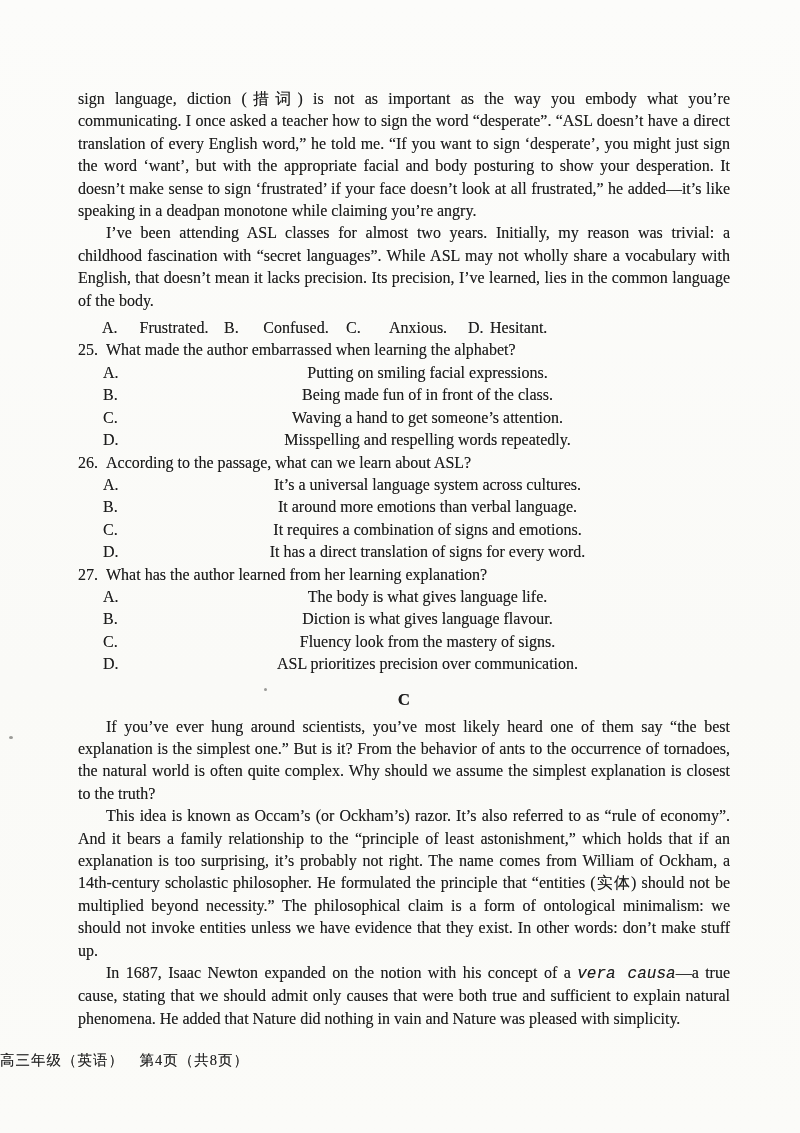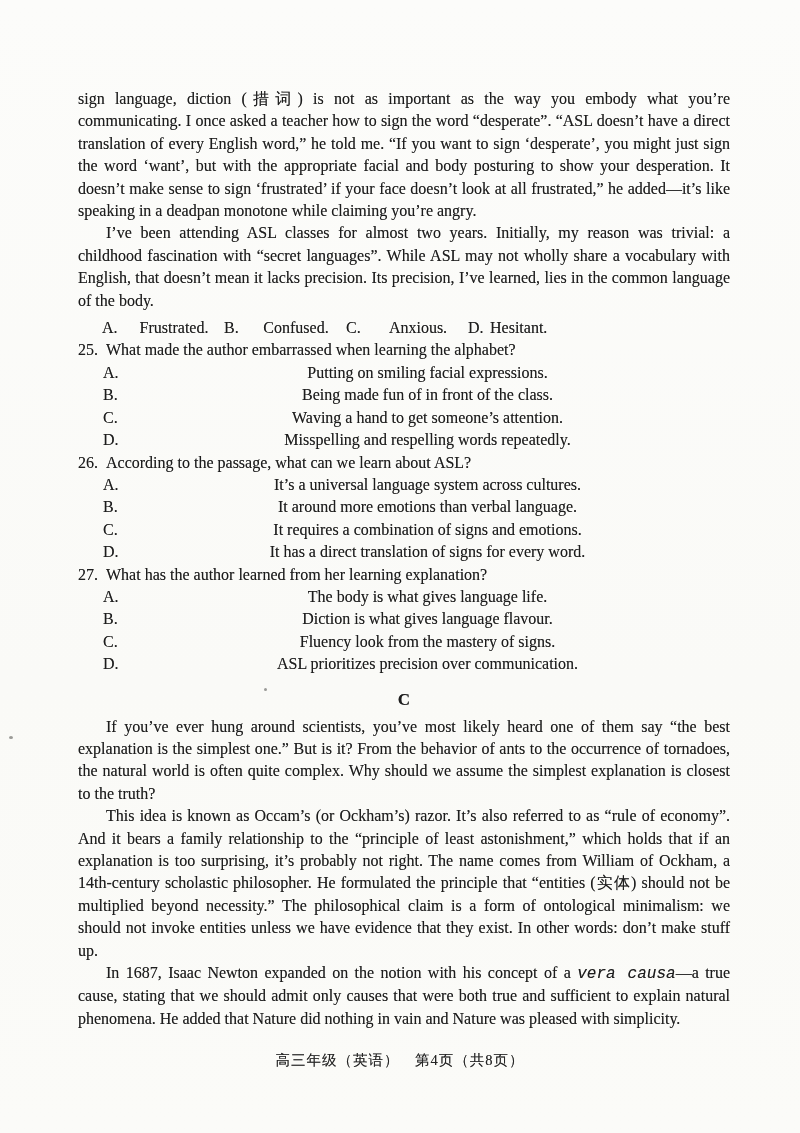--- a/index.html
+++ b/index.html
@@ -52,21 +52,20 @@
     margin-top: 13px;
     margin-bottom: 5px;
     line-height: 22px;
   }
 
   .footer {
     position: absolute;
     top: 1051px;
     left: 0;
     width: 100%;
-    text-align: center;
     font-size: 14.5px;
     letter-spacing: 1px;
     color: #242424;
     white-space: pre;
     text-shadow: 0 0 0.6px rgba(25,25,25,0.5);
   }
 
   .scan-dot {
     position: absolute;
     background: #9a9a97;

